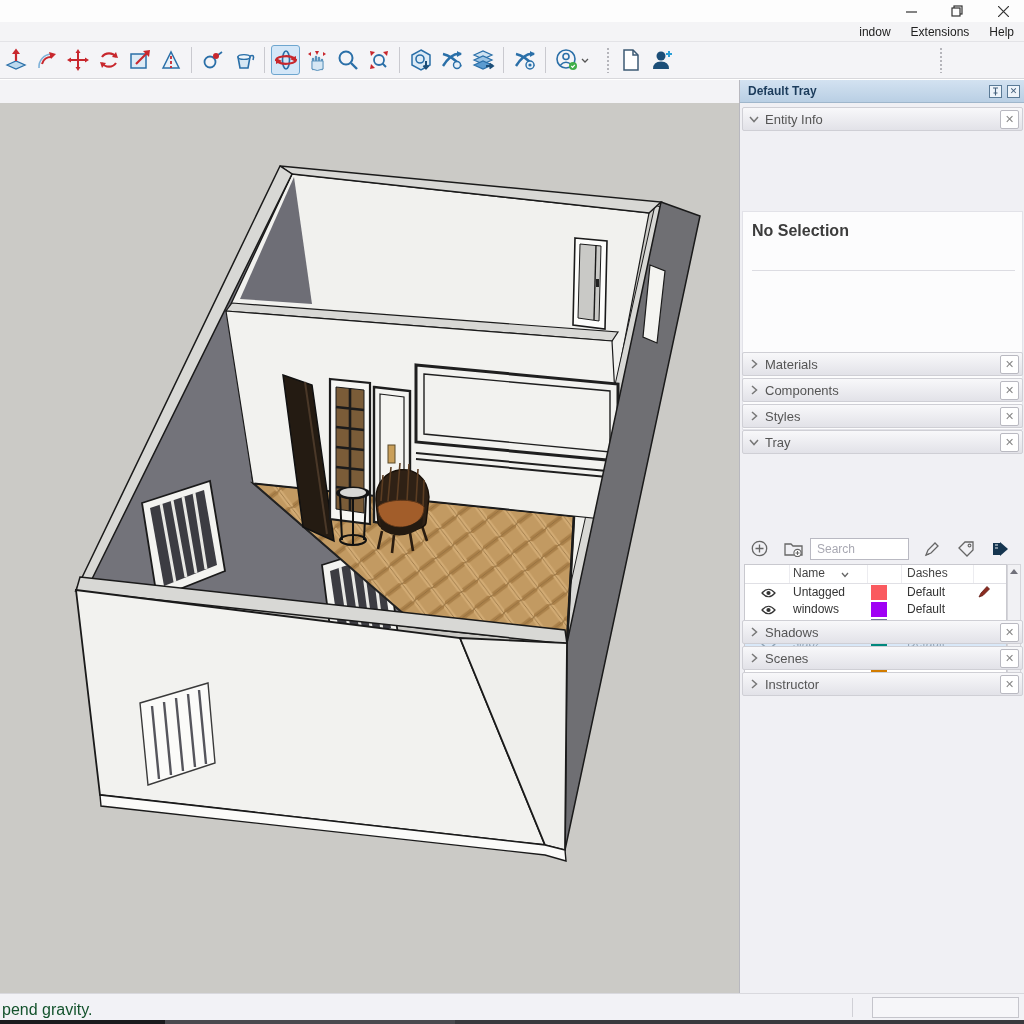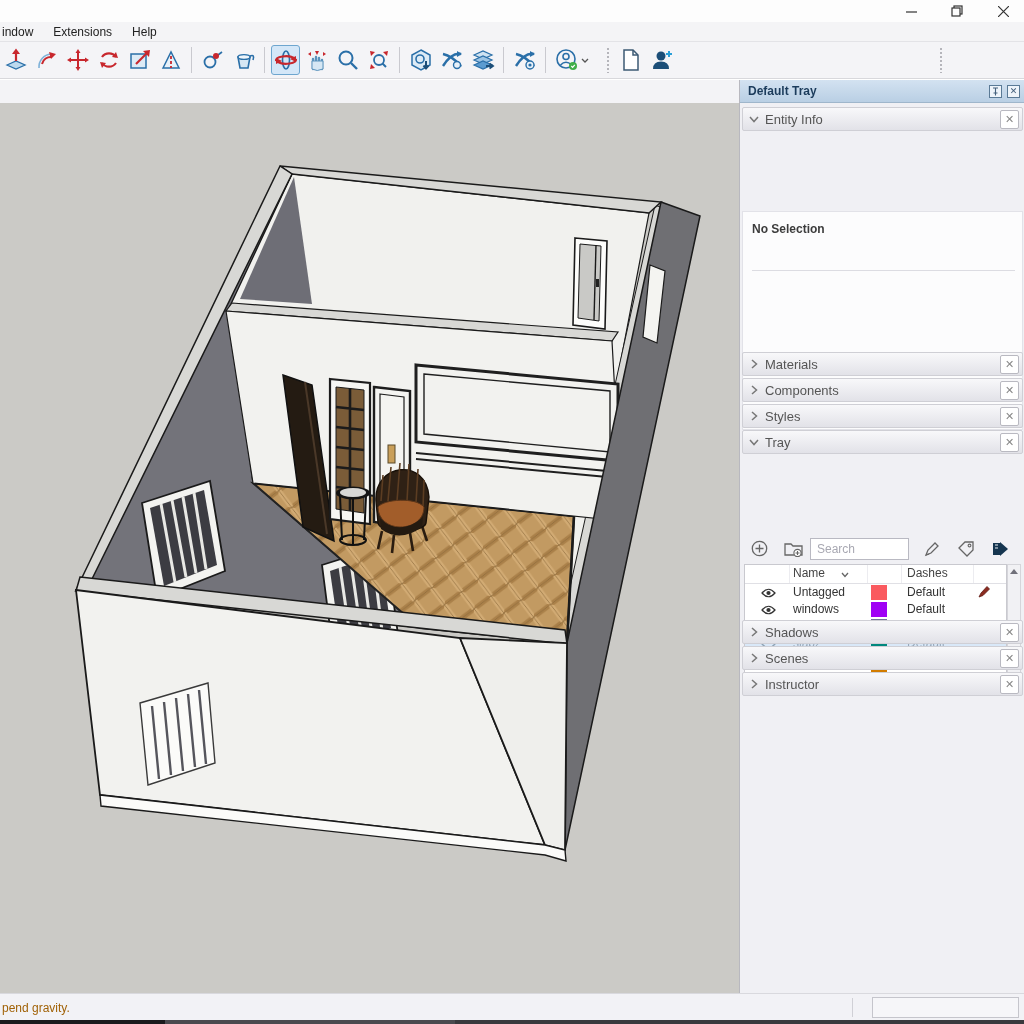--- a/index.html
+++ b/index.html
@@ -3,21 +3,21 @@
 <meta charset="utf-8">
 <style>
   * { margin:0; padding:0; box-sizing:border-box; }
   html,body { width:1024px; height:1024px; overflow:hidden;
     font-family:"Liberation Sans", sans-serif; background:#fff; }
   .abs { position:absolute; }
   
   #titlebar { left:0; top:0; width:1024px; height:22px; background:#fdfdfd; }
   .wbtn { position:absolute; top:0; width:34px; height:22px; display:flex; align-items:center; justify-content:center; cursor:default; }
   
-  #menubar { left:0; top:22px; width:1024px; height:20px; background:#f4f4f6; border-bottom:1px solid #e3e3e7; display:flex; align-items:center; }
+  #menubar { left:0; top:22px; width:1024px; height:20px; background:#f4f4f6; border-bottom:1px solid #e3e3e7; display:flex; align-items:center;justify-content:flex-end; }
   .menu-item { font-size:12px; color:#222; padding:0 10px; height:20px; line-height:20px; }
   .menu-item:first-child { padding-left:2px; }
   
   #toolbar { left:0; top:42px; width:1024px; height:37px; background:#f4f4f7; border-bottom:1px solid #d8d8dc; display:flex; align-items:center; }
   .tbtn { width:29px; height:30px; display:flex; align-items:center; justify-content:center; margin:0 1px; border-radius:3px; }
   .tbtn.active { background:#d4e7f8; border:1px solid #6ea6cf; }
   .tsep { width:1px; height:26px; background:#c9c9cf; margin:0 5px; }
   .tgrip { width:5px; height:26px; margin:0 4px;
     background-image:radial-gradient(#b5b5bb 1px, transparent 1px); background-size:4px 4px; }
   
@@ -34,21 +34,21 @@
     display:flex; align-items:center; justify-content:center; font-size:9px; color:#44607c; line-height:1; }
   .panel-hdr { position:absolute; left:2px; width:281px; height:24px;
     background:linear-gradient(180deg,#f8f8fa,#e2e2e8); border:1px solid #cfcfd5; border-radius:2px;
     display:flex; align-items:center; }
   .panel-hdr .chev { width:22px; display:flex; justify-content:center; }
   .panel-hdr .ptitle { flex:1; font-size:13px; color:#555; }
   .xbtn { width:19px; height:19px; border:1px solid #b9b9c1; background:#fff; border-radius:2px;
     margin-right:3px; display:flex; align-items:center; justify-content:center;
     font-size:11px; color:#888; line-height:1; }
   #entity-body { position:absolute; left:2px; top:131px; width:281px; height:219px; background:#fcfcfd; border:1px solid #e2e2e8; }
-  #no-selection { font-size:12px; font-weight:bold; color:#3c3c3c; padding:10px 0 0 9px; }
+  #no-selection { font-size:16px; font-weight:bold; color:#3c3c3c; padding:10px 0 0 9px; }
   #entity-sep { position:absolute; left:9px; top:58px; width:263px; height:1px; background:#dcdce2; }
   
   #tags-tools { position:absolute; left:2px; top:454px; width:281px; height:29px; display:flex; align-items:center; }
   .tagtool { width:34px; display:flex; justify-content:center; }
   #tag-search { width:99px; height:22px; border:1px solid #b9b9c2; background:#fff; font-size:12px;
     color:#444; padding:0 6px; font-family:"Liberation Sans",sans-serif; }
   #tag-search::placeholder { color:#a8a8b2; }
   
   #tags-table { position:absolute; left:4px; top:484px; width:263px; height:122px; background:#fff; border:1px solid #c9c9cf; }
   #tags-scroll { position:absolute; left:267px; top:484px; width:14px; height:122px; background:#f1f1f4; border:1px solid #d5d5da; }
@@ -57,21 +57,21 @@
   .t-row { height:17px; position:relative; font-size:12px; color:#333;padding-left:19px; }
   .t-row.sel { background:#d9e8f8; color:#97a7b8; }
   .cell-eye { position:absolute; left:16px; top:3px; }
   .cell-name { position:absolute; left:48px; top:1px; }
   .cell-chip { position:absolute; left:126px; top:1px; width:16px; height:15px; }
   .cell-dash { position:absolute; left:162px; top:1px; }
   .cell-edit { position:absolute; left:232px; top:1px; }
   .colline { position:absolute; top:0; width:1px; height:100%; background:#ececf0; }
   
   #statusbar { left:0; top:993px; width:1024px; height:27px; background:#f2f2f6; border-top:1px solid #d9d9de; }
-  #status-hint { position:absolute; left:2px; top:7px; font-size:12px; color:#a16207; }
+  #status-hint { position:absolute; left:2px; top:7px; font-size:16px; color:#14532d; }
   #status-div { position:absolute; left:852px; top:4px; width:1px; height:19px; background:#d0d0d6; }
   #measure-box { position:absolute; left:872px; top:3px; width:147px; height:21px; border:1px solid #c5c5cc;
     background:#f6f6f9; font-size:12px; padding:0 5px; font-family:"Liberation Sans",sans-serif; color:#333; }
   #bottomstrip { left:0; top:1020px; width:1024px; height:4px; background:#39393d; }
   .bseg { position:absolute; top:0; height:4px; }
 </style>
 </head>
 <body>
 
 <div class="abs" id="titlebar">

